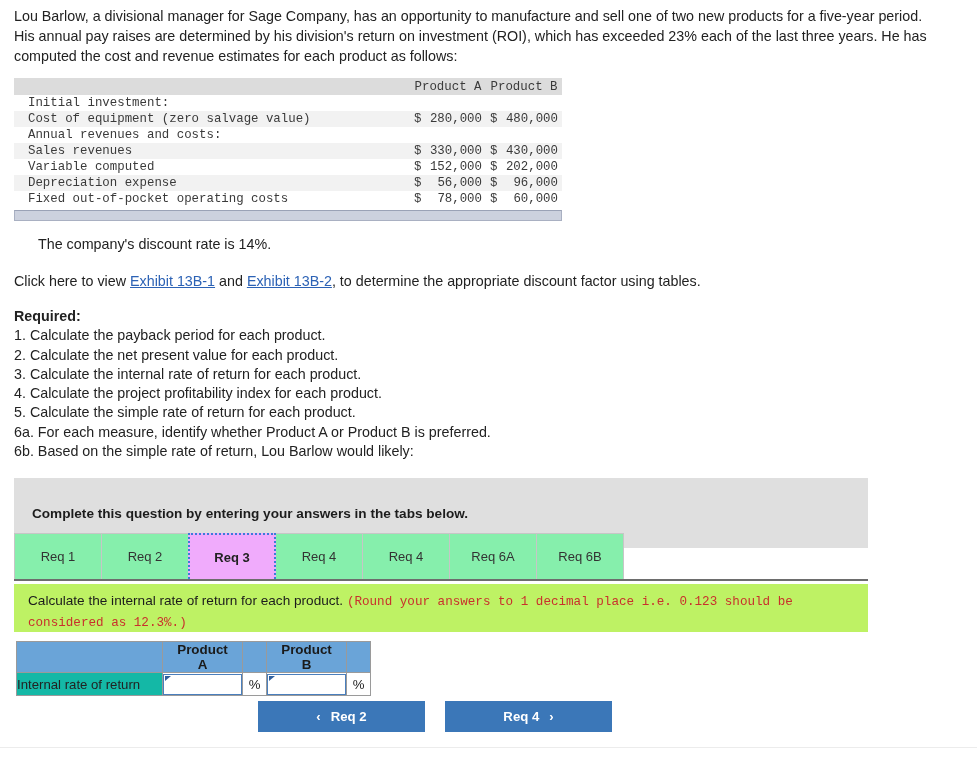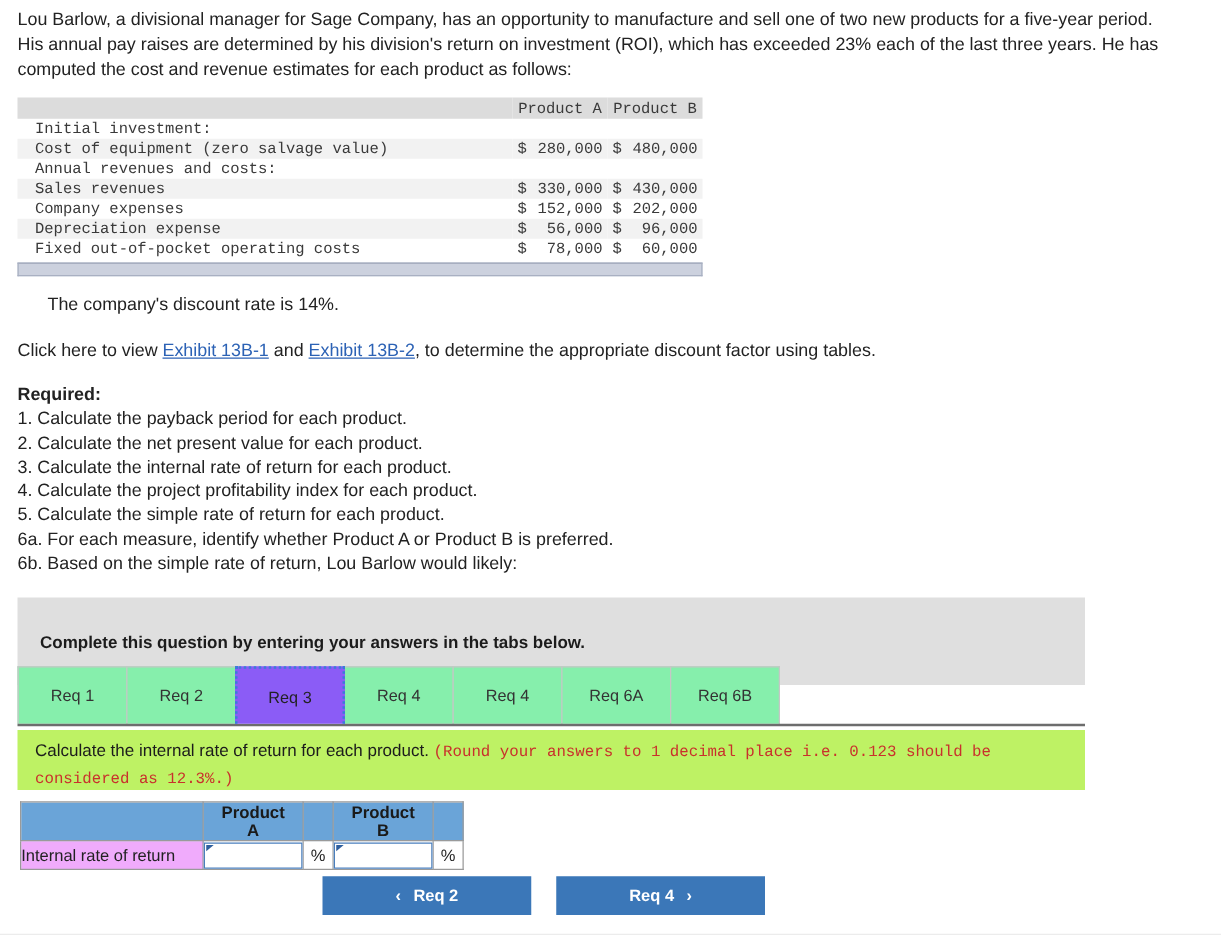--- a/index.html
+++ b/index.html
@@ -120,26 +120,27 @@
     display: flex;
     align-items: center;
     justify-content: center;
     font-size: 13px;
     color: #333;
     margin-right: -1px;
     padding: 0 10px;
     min-width: 88px;
   }
   .tab.active {
-    background: #8b5cf6;
+    background: #f0abfc;
     border: 2px dotted #3b7dd8;
     border-bottom: none;
     color: #222;
     z-index: 3;
     position: relative;
+    font-weight: bold;
   }
   .tab-underline {
     position: absolute;
     left: 0; top: 46px;
     width: 854px;
     height: 2px;
     background: #6d6d6d;
   }
 
   
@@ -181,21 +182,21 @@
     text-align: center;
     padding: 0 8px;
   }
   table.ans th.blank { background: #6aa4d8; }
   td.rowlabel {
     padding: 0 6px;
     text-align: left;
     color: #222;
     font-size: 13.2px;
     white-space: nowrap;
-    background: #f0abfc;
+    background: #14b8a6;
     width: 146px;
   }
   td.inputcell {
     background: #ffffff;
     padding: 1px;
     width: 80px;
   }
   .inputbox {
     position: relative;
     width: 100%;
@@ -287,21 +288,21 @@
           <td class="num"></td>
         </tr>
         <tr class="alt">
           <td class="lbl">Sales revenues</td>
           <td class="cur">$</td>
           <td class="num">330,000</td>
           <td class="cur">$</td>
           <td class="num">430,000</td>
         </tr>
         <tr>
-          <td class="lbl">Company expenses</td>
+          <td class="lbl">Variable computed</td>
           <td class="cur">$</td>
           <td class="num">152,000</td>
           <td class="cur">$</td>
           <td class="num">202,000</td>
         </tr>
         <tr class="alt">
           <td class="lbl">Depreciation expense</td>
           <td class="cur">$</td>
           <td class="num">56,000</td>
           <td class="cur">$</td>

